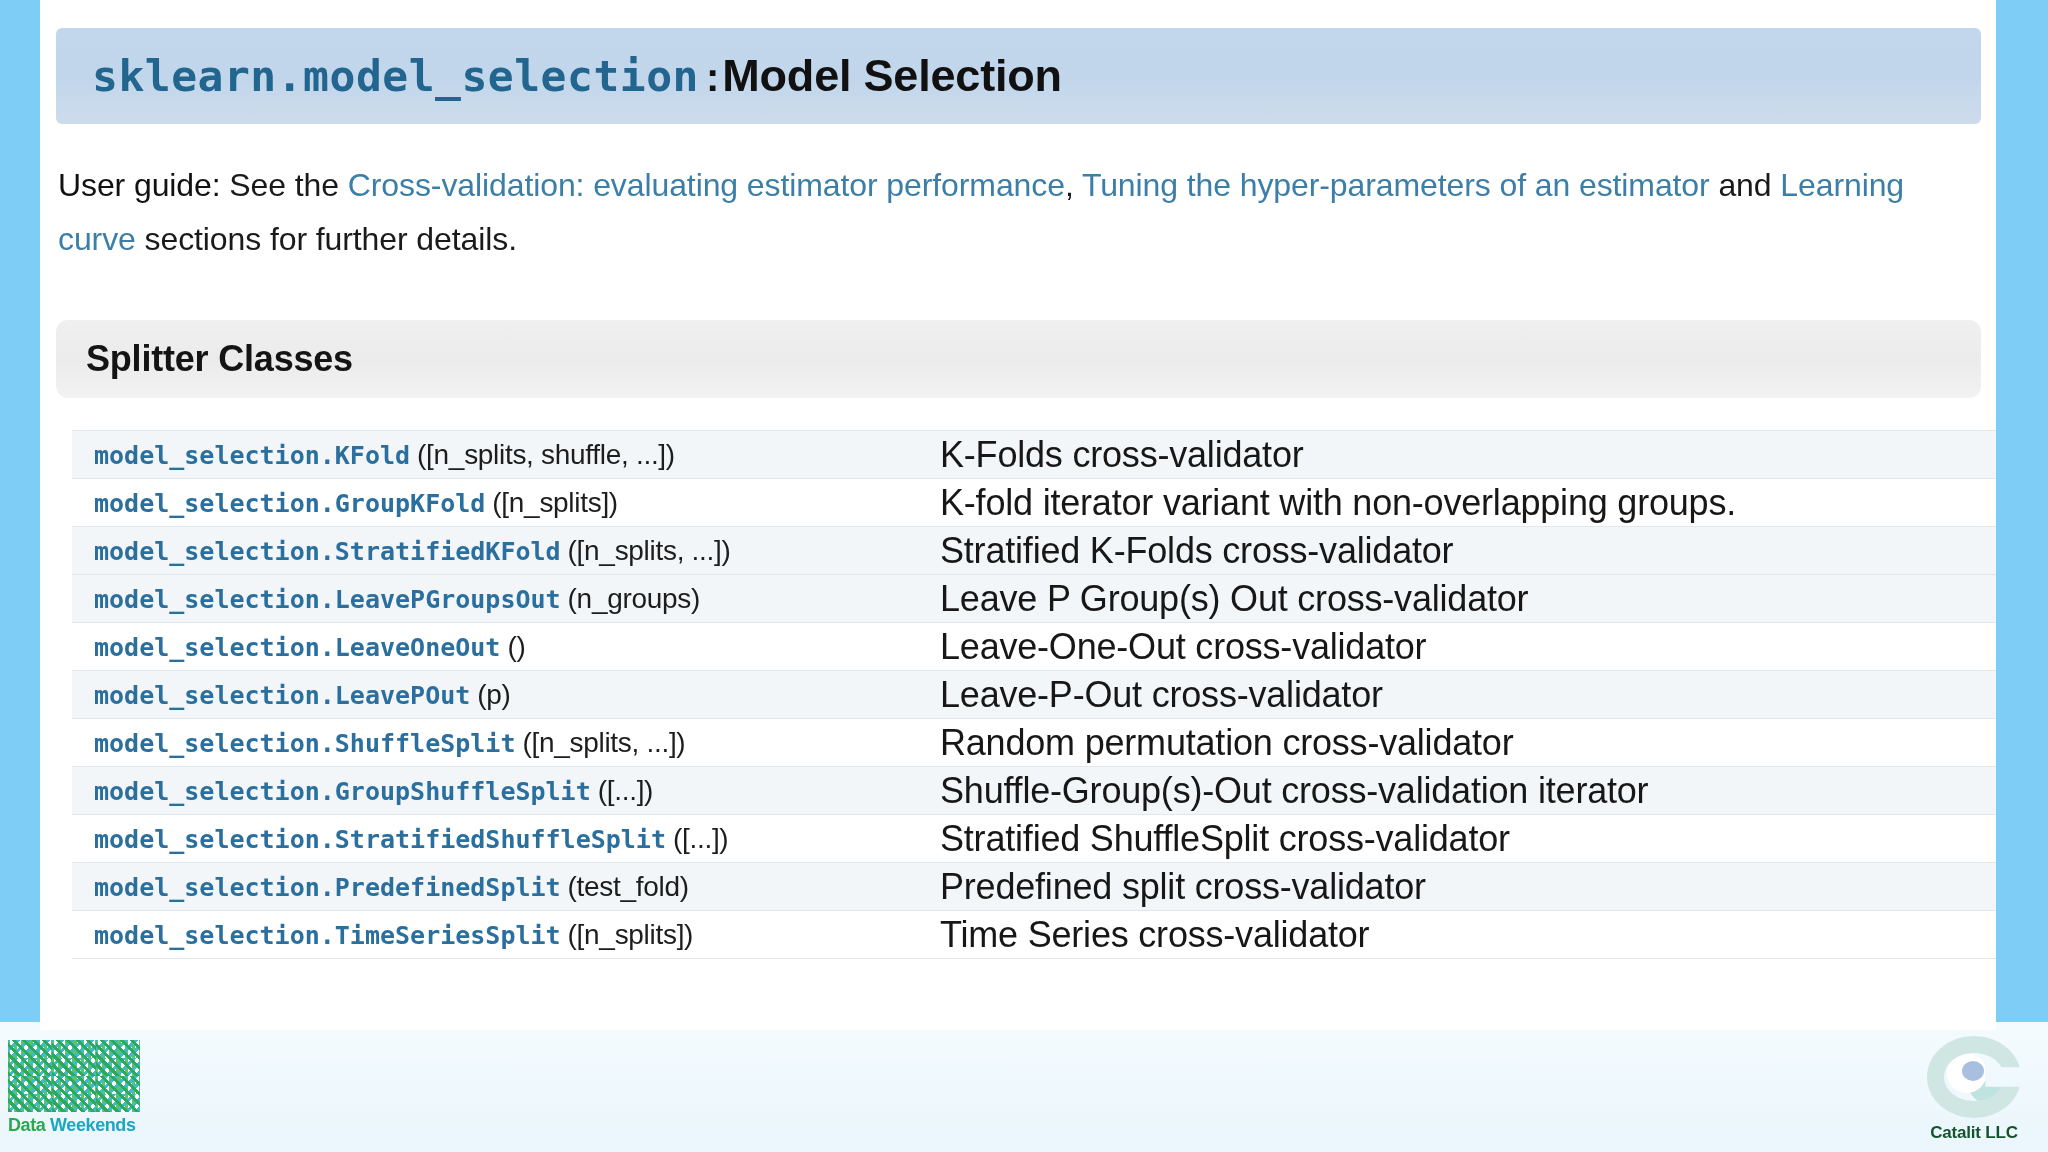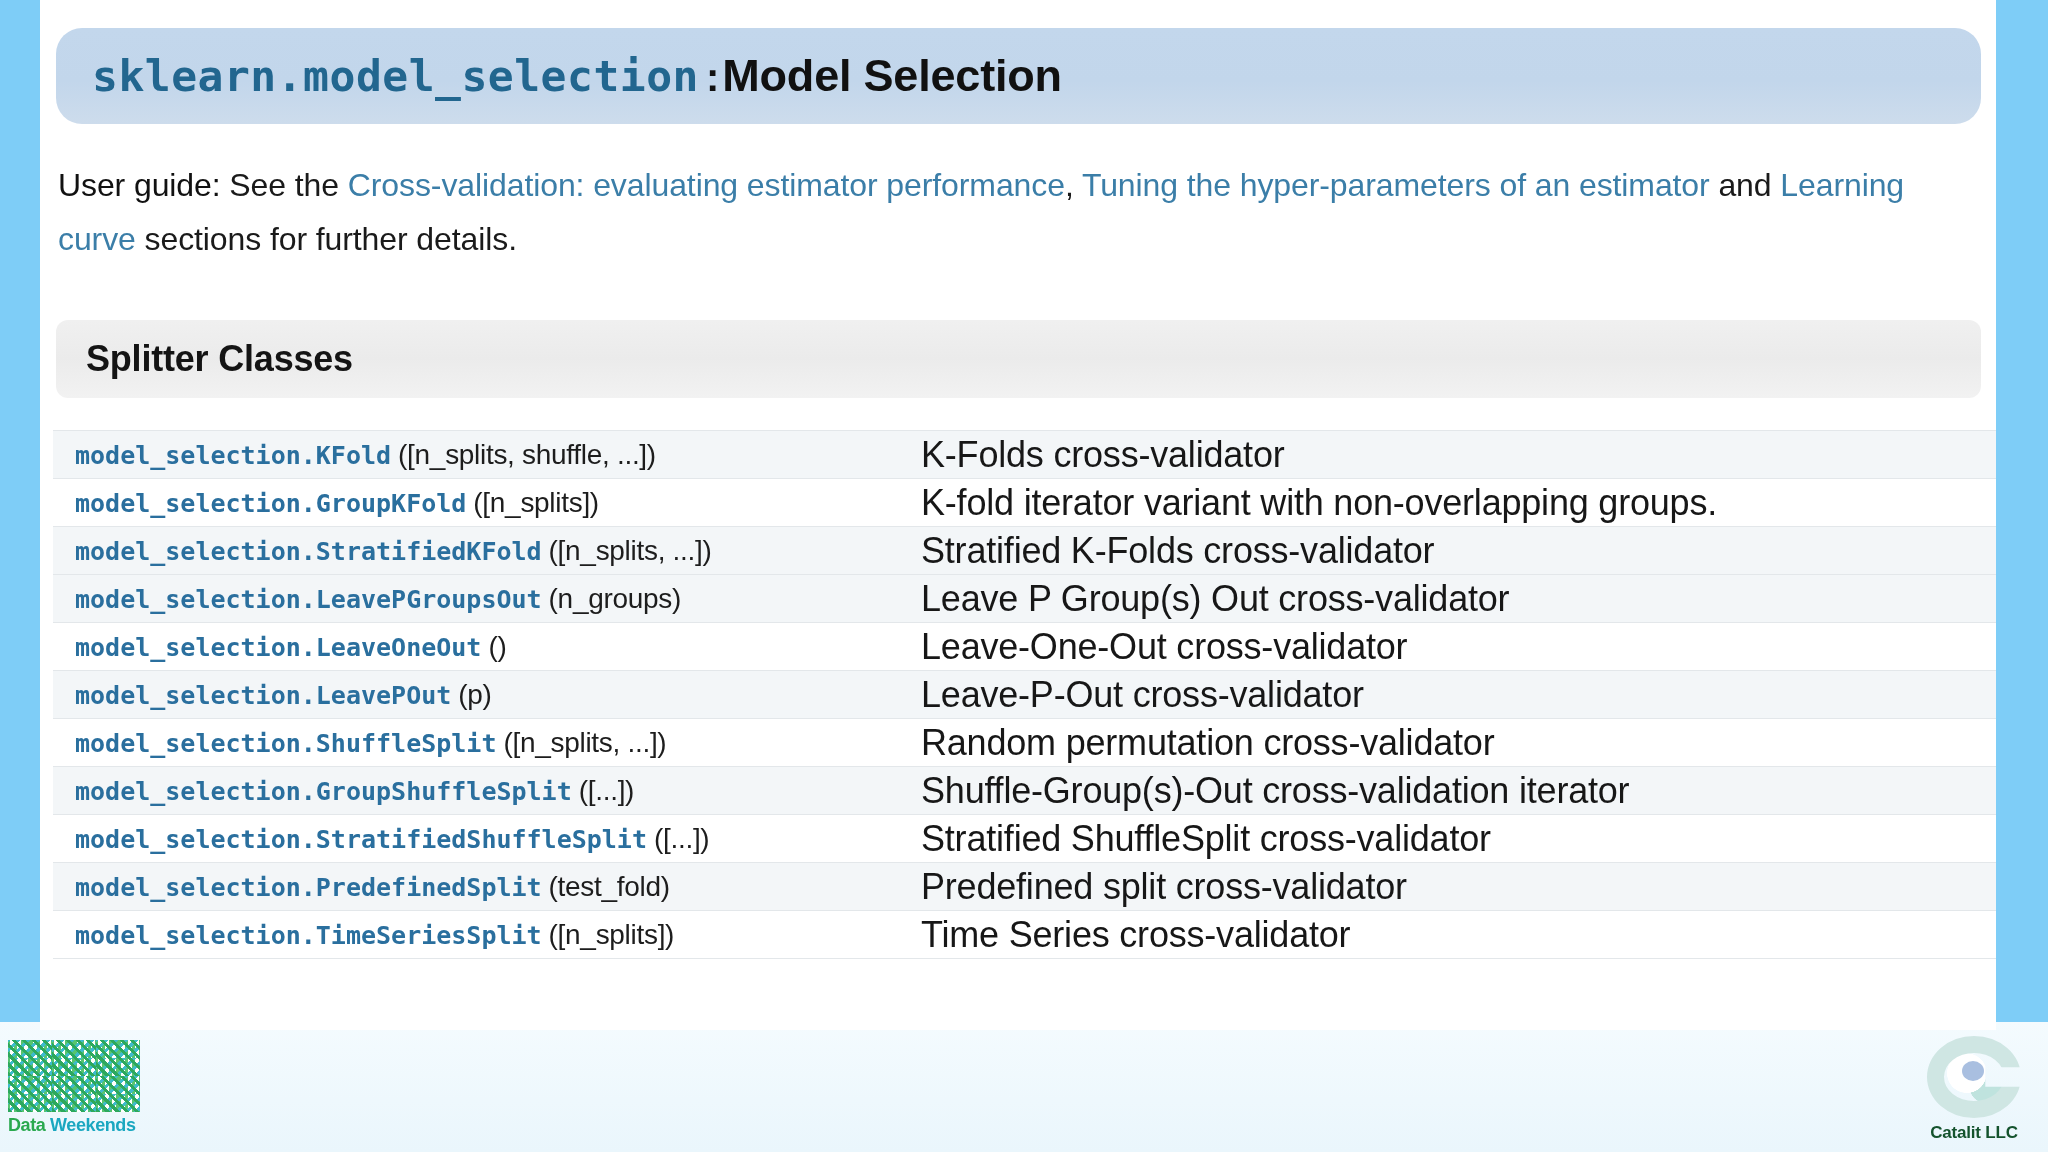--- a/index.html
+++ b/index.html
@@ -43,21 +43,21 @@
     background: linear-gradient(180deg,#f4fbfe 0%, #eef8fd 60%, #eaf6fc 100%);
   }
 
   
   #module-bar {
     position: absolute;
     left: 16px;
     top: 28px;
     width: 1925px;
     height: 96px;
-    border-radius: 26px;
+    border-radius: 6px;
     background: linear-gradient(180deg,#c3d7ec 0%, #c2d6eb 55%, #cddcec 100%);
     display: flex;
     align-items: center;
   }
   #module-bar .inner {
     padding-left: 36px;
     white-space: nowrap;
   }
   .mod-code {
     font-family: "DejaVu Sans Mono", "Liberation Mono", monospace;
@@ -114,21 +114,21 @@
     padding-left: 30px;
     font-size: 36px;
     font-weight: bold;
     color: #141414;
     letter-spacing: -0.2px;
   }
 
   
   #class-table {
     position: absolute;
-    left: 13px;
+    left: 32px;
     top: 430px;
     width: 1940px;
     border-collapse: collapse;
     table-layout: fixed;
   }
   #class-table tr { height: 48px; }
   #class-table tr.odd  { background: #f3f6f8; }
   #class-table tr.even { background: #ffffff; }
   #class-table td {
     border-top: 1px solid #e3e7ea;

